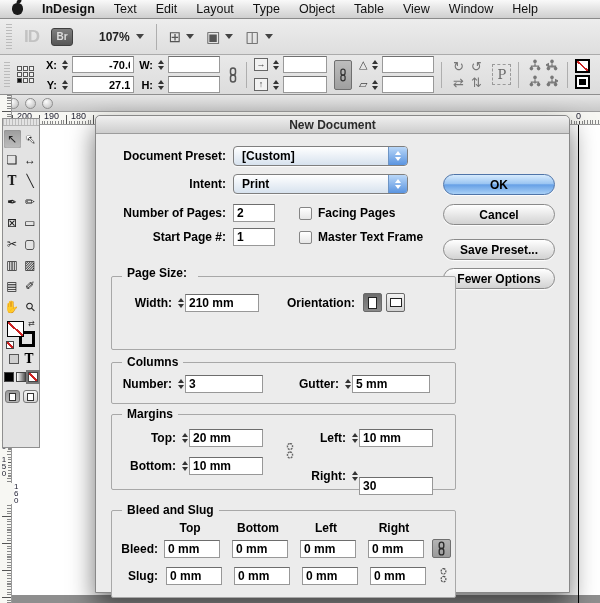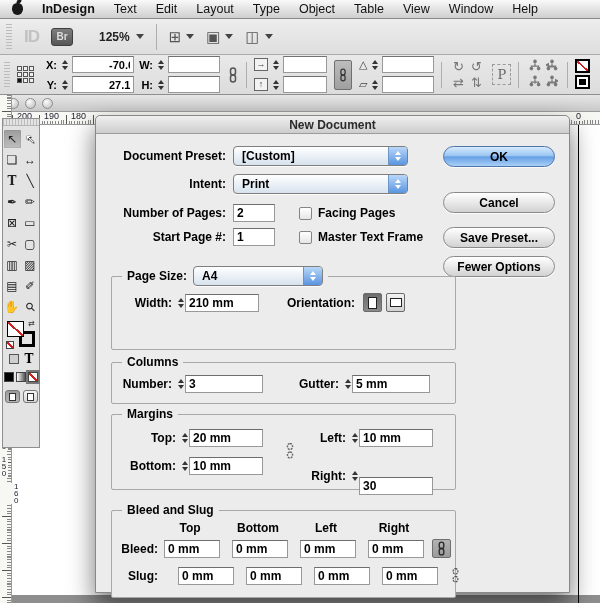--- a/index.html
+++ b/index.html
@@ -135,21 +135,21 @@
   input.tf { height:18px; background:#fff; border:1px solid #989898; border-top-color:#6d6d6d; font-family:inherit;
     font-size:12px; font-weight:bold; padding:0 3px; }
   .chk { appearance:none; -webkit-appearance:none; width:13px; height:13px; border:1px solid #858585;
     background:linear-gradient(#fff,#e6e6e6); border-radius:2px; margin-right:6px; flex:none; }
   .chk-lbl { font-weight:bold; }
 
   .btn-col { position:absolute; right:14px; top:12px; width:112px; display:flex; flex-direction:column; }
   .aqua-btn { height:21px; border-radius:11px; border:1px solid #8a8a8a; background:linear-gradient(#ffffff,#d2d2d2);
     font-family:inherit; font-size:12px; font-weight:bold; color:#000; box-shadow:0 1px 1px rgba(255,255,255,.9); }
   .aqua-btn.primary { border-color:#4f74a8;
-    background:linear-gradient(180deg,#d7ebfd 0%,#9cc6f2 45%,#66a0e6 52%,#a9d0f6 100%); }
+    background:linear-gradient(180deg,#d7ebfd 0%,#9cc6f2 45%,#66a0e6 52%,#a9d0f6 100%);margin-top:28px; }
 
   .fs { position:absolute; left:15px; width:345px; border:1px solid #a8a8a8; border-radius:2px; background:#ececec; }
   .fs-legend { position:absolute; top:-8px; left:10px; background:#ececec; padding:0 5px; font-weight:bold; display:flex; align-items:center; }
   .fs-legend.with-popup { top:-11px; }
 
   .ori-btn { width:19px; height:19px; border:1px solid #6a6a6a; border-radius:2px; display:flex; align-items:center; justify-content:center; }
   .ori-btn.sel { background:linear-gradient(#6d6d6d,#8a8a8a); }
   .ori-btn.unsel { background:linear-gradient(#f2f2f2,#d2d2d2); }
   .ori-page-p { width:9px; height:12px; background:#fff; border:1px solid #222; }
   .ori-page-l { width:12px; height:9px; background:#fff; border:1px solid #222; }
@@ -175,21 +175,21 @@
   <span class="menu-item">View</span>
   <span class="menu-item">Window</span>
   <span class="menu-item">Help</span>
 </div>
 
 <div class="appbar">
   <span class="grip"></span>
   <span class="id-logo">ID</span>
   <span class="br-btn">Br</span>
   <span class="zoom-dd">
-    <span>125%</span>
+    <span>107%</span>
     <span class="caret"></span>
   </span>
   <span class="vsep"></span>
   <span class="tb-icon-btn">
     <span class="tb-glyph">⊞</span>
     <span class="caret"></span>
   </span>
   <span class="tb-icon-btn">
     <span class="tb-glyph">▣</span>
     <span class="caret"></span>
@@ -443,35 +443,28 @@
 
     <div class="row" style="top:94px; left:0;">
       <span class="lbl" style="width:130px; margin-right:7px;">Start Page #:</span>
       <input class="tf" style="width: 42px;" value="1">
       <input type="checkbox" class="chk" style="margin-left: 24px;">
       <span class="chk-lbl">Master Text Frame</span>
     </div>
 
     <div class="btn-col">
       <button class="aqua-btn primary" style="margin-bottom:9px;">OK</button>
-      <button class="aqua-btn" style="margin-bottom:14px;margin-top:16px;">Cancel</button>
+      <button class="aqua-btn" style="margin-bottom:14px;">Cancel</button>
       <button class="aqua-btn" style="margin-bottom:8px;">Save Preset...</button>
       <button class="aqua-btn">Fewer Options</button>
     </div>
 
     <div class="fs" style="top:142px; height:74px;">
       <div class="fs-legend with-popup">
         <span style="margin-right:6px;">Page Size:</span>
-        <span class="popup" style="width:130px;">
-          <span>A4</span>
-          <span class="popup-cap">
-              <span class="up"></span>
-              <span class="dn"></span>
-            </span>
-        </span>
       </div>
       <div class="row" style="top:16px; left:8px;">
         <span class="lbl" style="width:52px; margin-right:4px;">Width:</span>
         <span class="stepper">
             <span class="up"></span>
             <span class="dn"></span>
           </span>
         <input class="tf" style="width: 74px;" value="210 mm">
         <span class="lbl" style="margin-left:28px; margin-right:8px;">Orientation:</span>
         <span class="ori-btn sel" style="margin-right:4px;">
@@ -556,21 +549,21 @@
         <input class="tf" style="width: 56px; margin-right: 12px;" value="0 mm">
         <input class="tf" style="width: 56px; margin-right: 8px;" value="0 mm">
         <span class="linkbtn">
           <svg width="11" height="15" viewBox="0 0 12 16">
               <rect x="3.5" y="1" width="5" height="7" rx="2.5" fill="none" stroke="#2b2b2b" stroke-width="1.5"></rect>
               <rect x="3.5" y="8" width="5" height="7" rx="2.5" fill="none" stroke="#2b2b2b" stroke-width="1.5"></rect>
             </svg>
         </span>
       </div>
       <div class="row" style="top:55px; left:0;">
-        <span class="lbl" style="width:46px; margin-right:20px;">Slug:</span>
+        <span class="lbl" style="width:46px; margin-right:8px;">Slug:</span>
         <input class="tf" style="width: 56px; margin-right: 12px;" value="0 mm">
         <input class="tf" style="width: 56px; margin-right: 12px;" value="0 mm">
         <input class="tf" style="width: 56px; margin-right: 12px;" value="0 mm">
         <input class="tf" style="width: 56px; margin-right: 8px;" value="0 mm">
         <span class="linkplain">
           <svg width="11" height="15" viewBox="0 0 12 16">
               <rect x="3.5" y="0.5" width="5" height="6" rx="2.5" fill="none" stroke="#555" stroke-width="1.4" stroke-dasharray="2 1"></rect>
               <rect x="3.5" y="9" width="5" height="6" rx="2.5" fill="none" stroke="#555" stroke-width="1.4" stroke-dasharray="2 1"></rect>
             </svg>
         </span>

